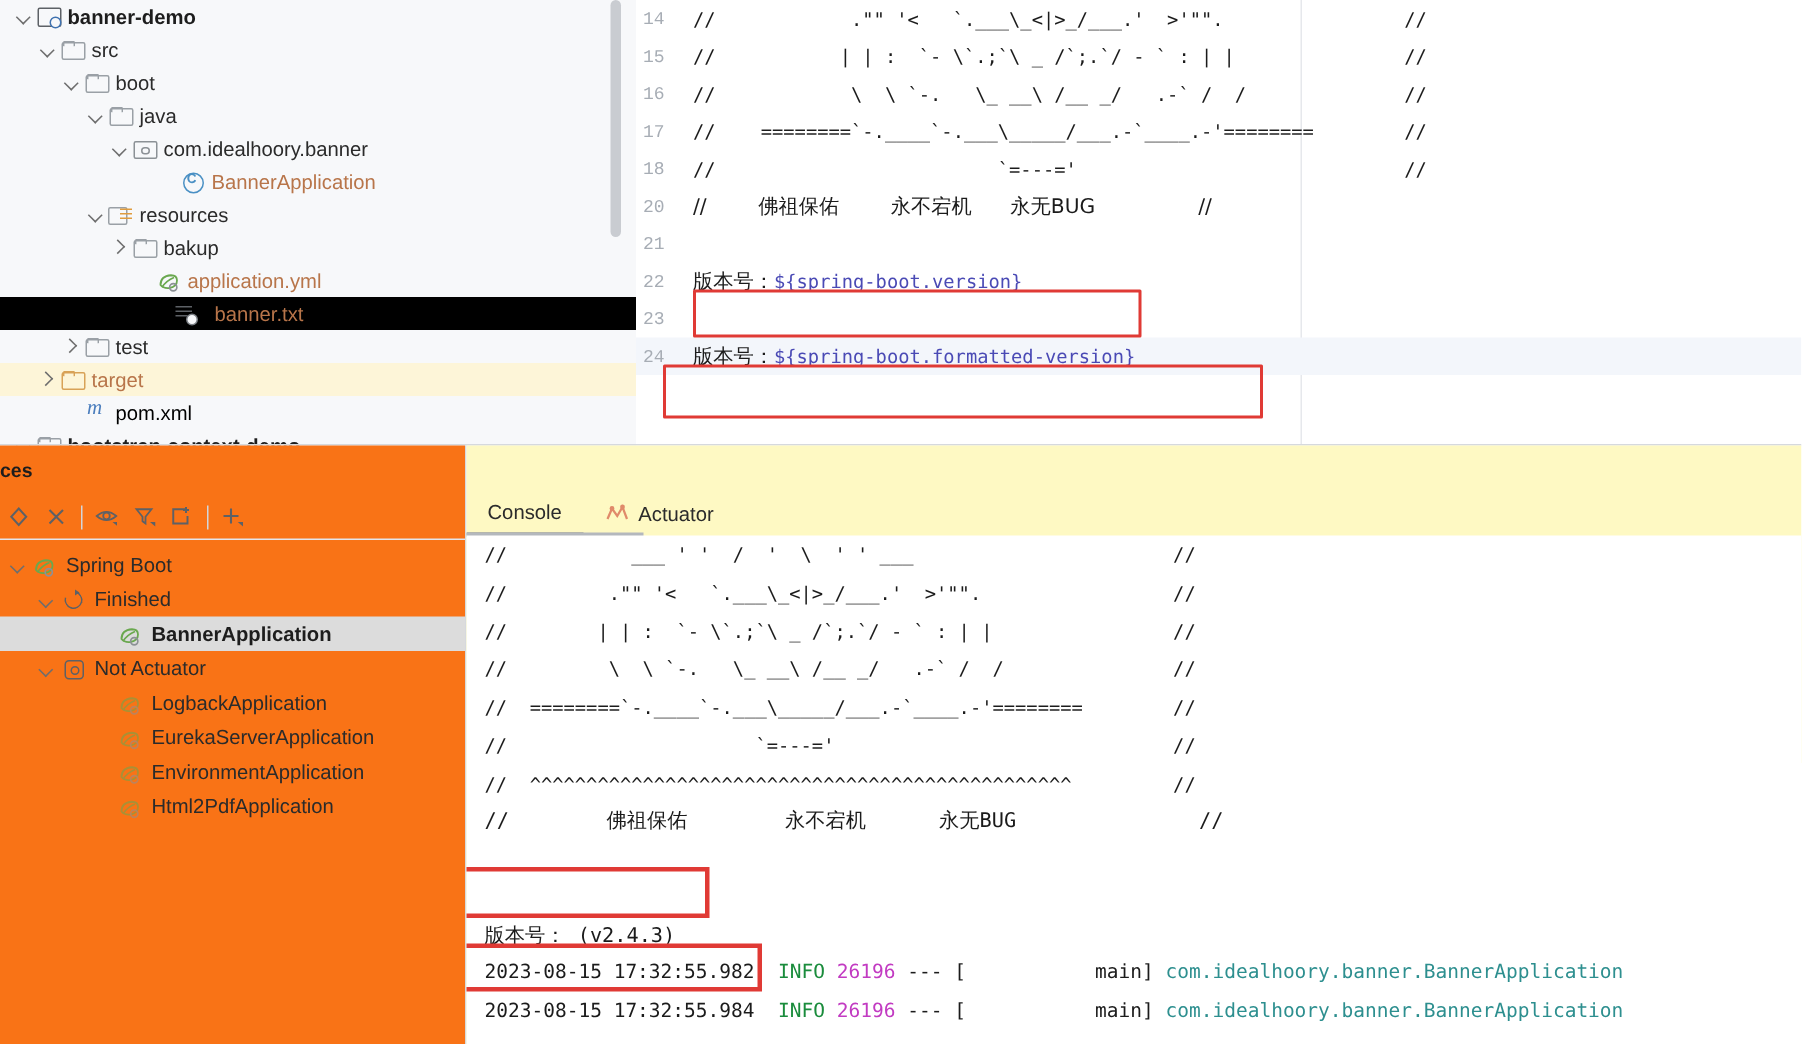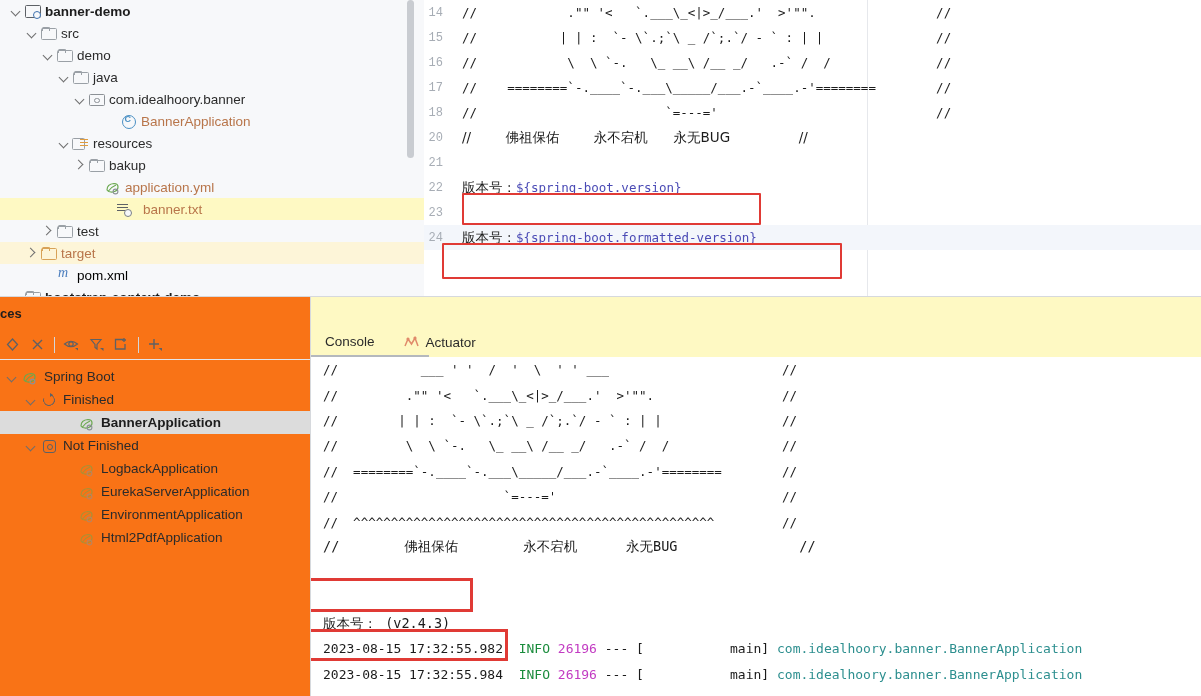--- a/index.html
+++ b/index.html
@@ -13,21 +13,21 @@
 
   
   #project-tree {
     position:absolute; left:0; top:0; width:424px; height:297px;
     background:#f7f8fa; overflow:hidden;
   }
   .tree-row {
     position:relative; height:22px; display:flex; align-items:center;
     font-size:13.5px; color:#2b2b2b; white-space:nowrap;
   }
-  .tree-row.sel { background:#fef9c3;gap:6px; }
+  .tree-row.sel { background:#000000;gap:6px; }
   .tree-row.hl  { background:#fdf5d8; }
   .arrow {
     width:12px; height:12px; flex:0 0 12px; position:relative;
     margin-right:2px;
   }
   .arrow.down::before, .arrow.right::before {
     content:""; position:absolute; left:2px; top:3px;
     width:6px; height:6px; border-right:1.4px solid #6e6e6e;
     border-bottom:1.4px solid #6e6e6e;
   }
@@ -245,21 +245,21 @@
         <div class="tree-row">
           <span style="display:inline-block;width:26px;flex:0 0 26px"></span>
           <span class="arrow down"></span>
           <span class="ticon"><span class="ic-folder"></span></span>
           <span class="tlabel ">src</span>
         </div>
         <div class="tree-row">
           <span style="display:inline-block;width:42px;flex:0 0 42px"></span>
           <span class="arrow down"></span>
           <span class="ticon"><span class="ic-folder"></span></span>
-          <span class="tlabel ">demo</span>
+          <span class="tlabel ">boot</span>
         </div>
         <div class="tree-row">
           <span style="display:inline-block;width:58px;flex:0 0 58px"></span>
           <span class="arrow down"></span>
           <span class="ticon"><span class="ic-folder"></span></span>
           <span class="tlabel ">java</span>
         </div>
         <div class="tree-row">
           <span style="display:inline-block;width:74px;flex:0 0 74px"></span>
           <span class="arrow down"></span>
@@ -414,21 +414,21 @@
                 <path d="M2 9 Q2 3 9 2.5 Q13 2.5 13 6 Q13 10 8 11 Q4 11.5 2 9 Z" fill="none" stroke="#6aa84f" stroke-width="1.2"></path>
                 <path d="M3 10.5 Q6 6 11 4" fill="none" stroke="#6aa84f" stroke-width="1.1"></path>
                 <circle cx="10.5" cy="10.5" r="2.4" fill="none" stroke="#8c9196" stroke-width="1.1"></circle>
               </svg></span></span>
           <span class="bold">BannerApplication</span>
         </div>
         <div class="svc-row">
           <span style="display:inline-block;width:25px;flex:0 0 25px"></span>
           <span class="arrow down"></span>
           <span class="sicon"><span class="ic-gear"></span></span>
-          <span class="">Not Finished</span>
+          <span class="">Not Actuator</span>
         </div>
         <div class="svc-row">
           <span style="display:inline-block;width:63px;flex:0 0 63px"></span>
           <span class="arrow"></span>
           <span class="sicon svc-faded"><span class="ic-spring"><svg width="15" height="14" viewBox="0 0 15 14">
                 <path d="M2 9 Q2 3 9 2.5 Q13 2.5 13 6 Q13 10 8 11 Q4 11.5 2 9 Z" fill="none" stroke="#6aa84f" stroke-width="1.2"></path>
                 <path d="M3 10.5 Q6 6 11 4" fill="none" stroke="#6aa84f" stroke-width="1.1"></path>
                 <circle cx="10.5" cy="10.5" r="2.4" fill="none" stroke="#8c9196" stroke-width="1.1"></circle>
               </svg></span></span>
           <span class="">LogbackApplication</span>

